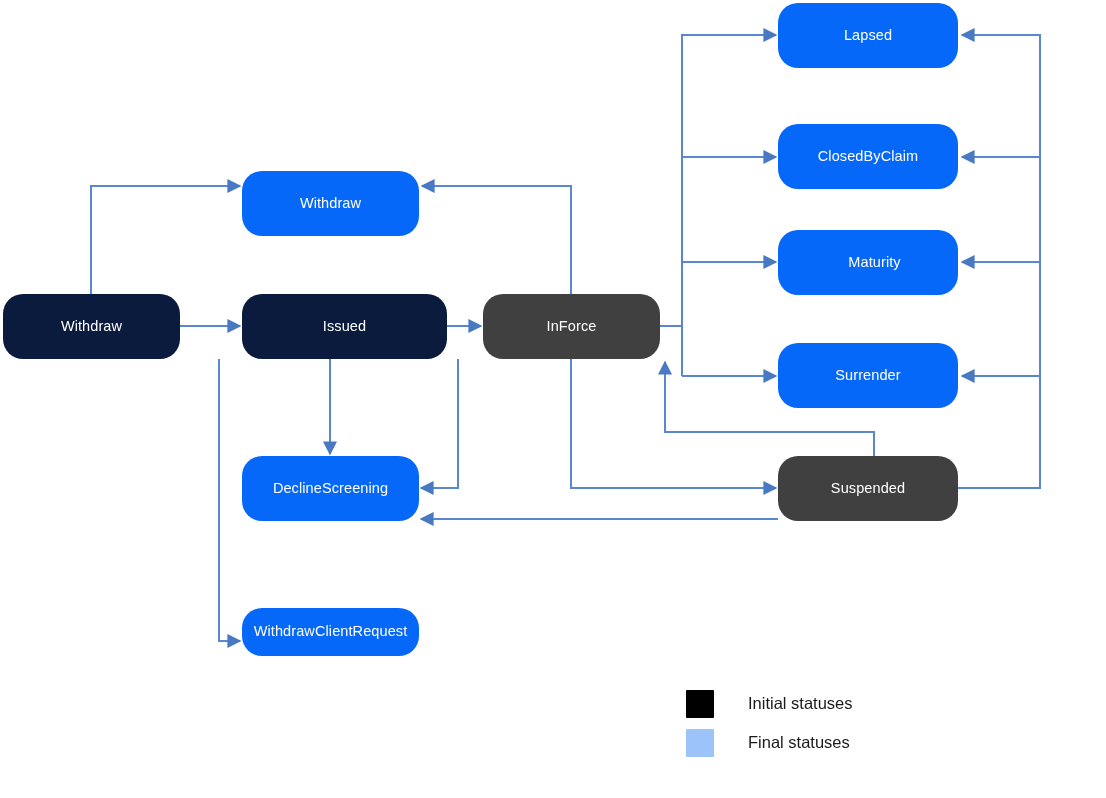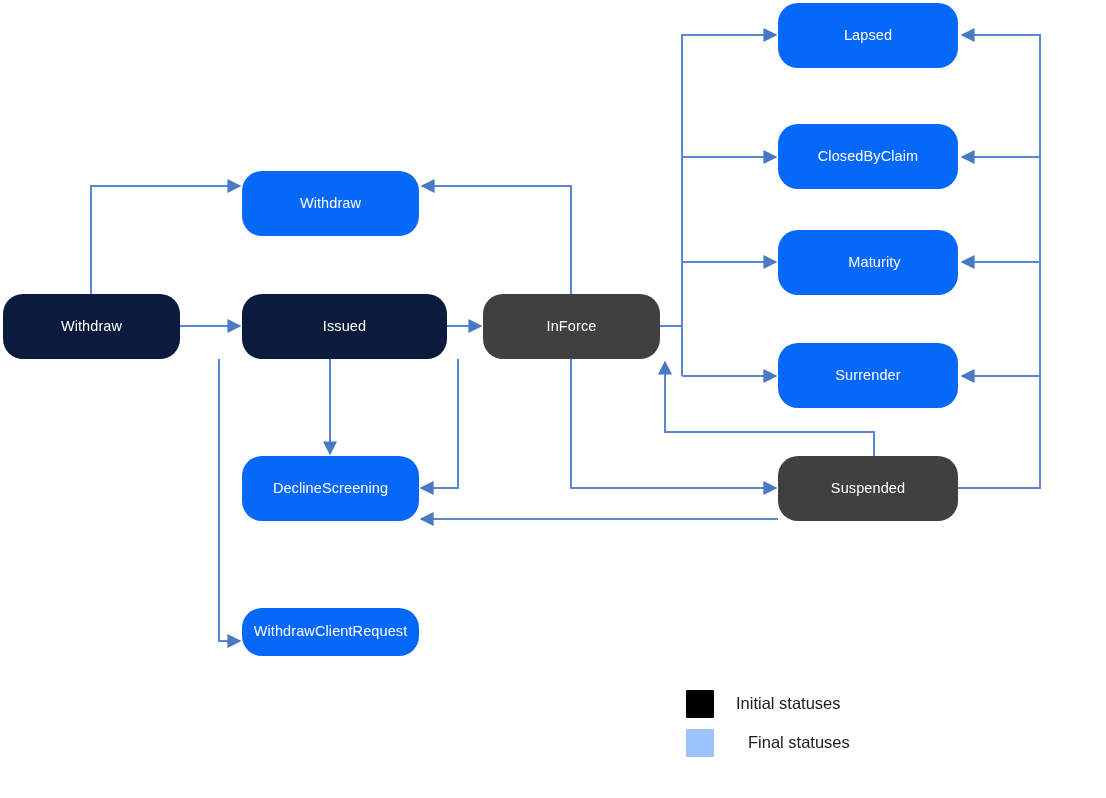--- a/index.html
+++ b/index.html
@@ -69,21 +69,21 @@
   .legend-swatch {
     width: 28px;
     height: 28px;
     flex: 0 0 28px;
     border-radius: 1px;
   }
   .legend-swatch.initial { background: #000000; }
   .legend-swatch.ongoing { background: #0668f8; }
   .legend-swatch.final   { background: #9cc3fa; }
   .legend-text {
-    margin-left: 22px;
+    margin-left: 34px;
     font-size: 16.5px;
     color: #1a1a1a;
     font-family: "Liberation Sans", sans-serif;
     white-space: nowrap;
   }
   .legend-row.final-row .legend-text {
     margin-left: 34px;
   }
 </style>
 </head>

